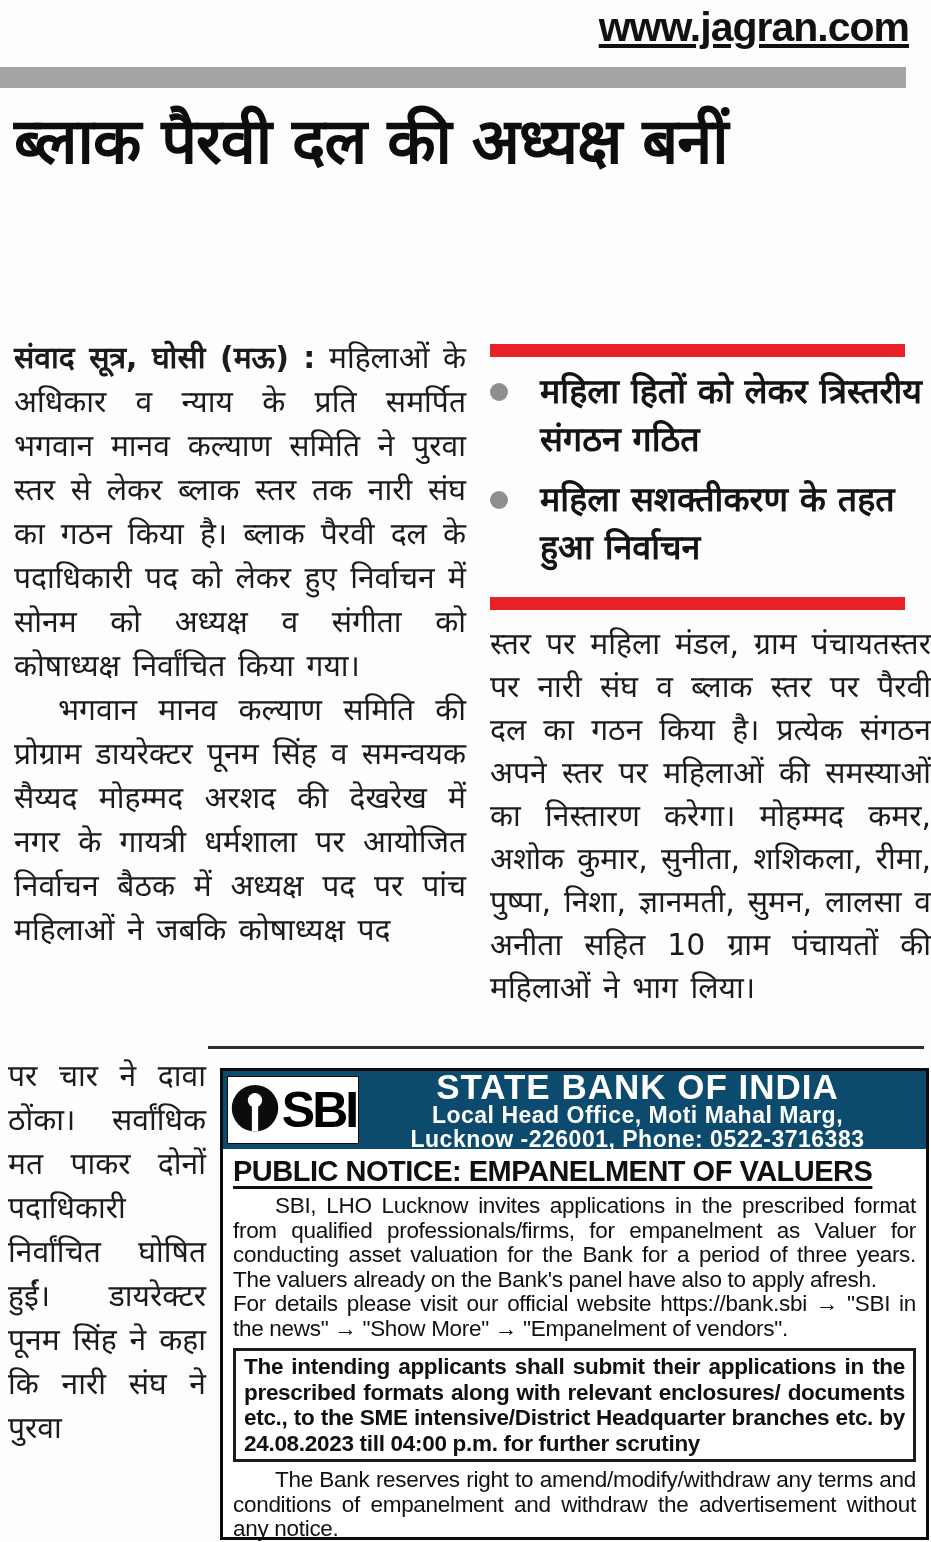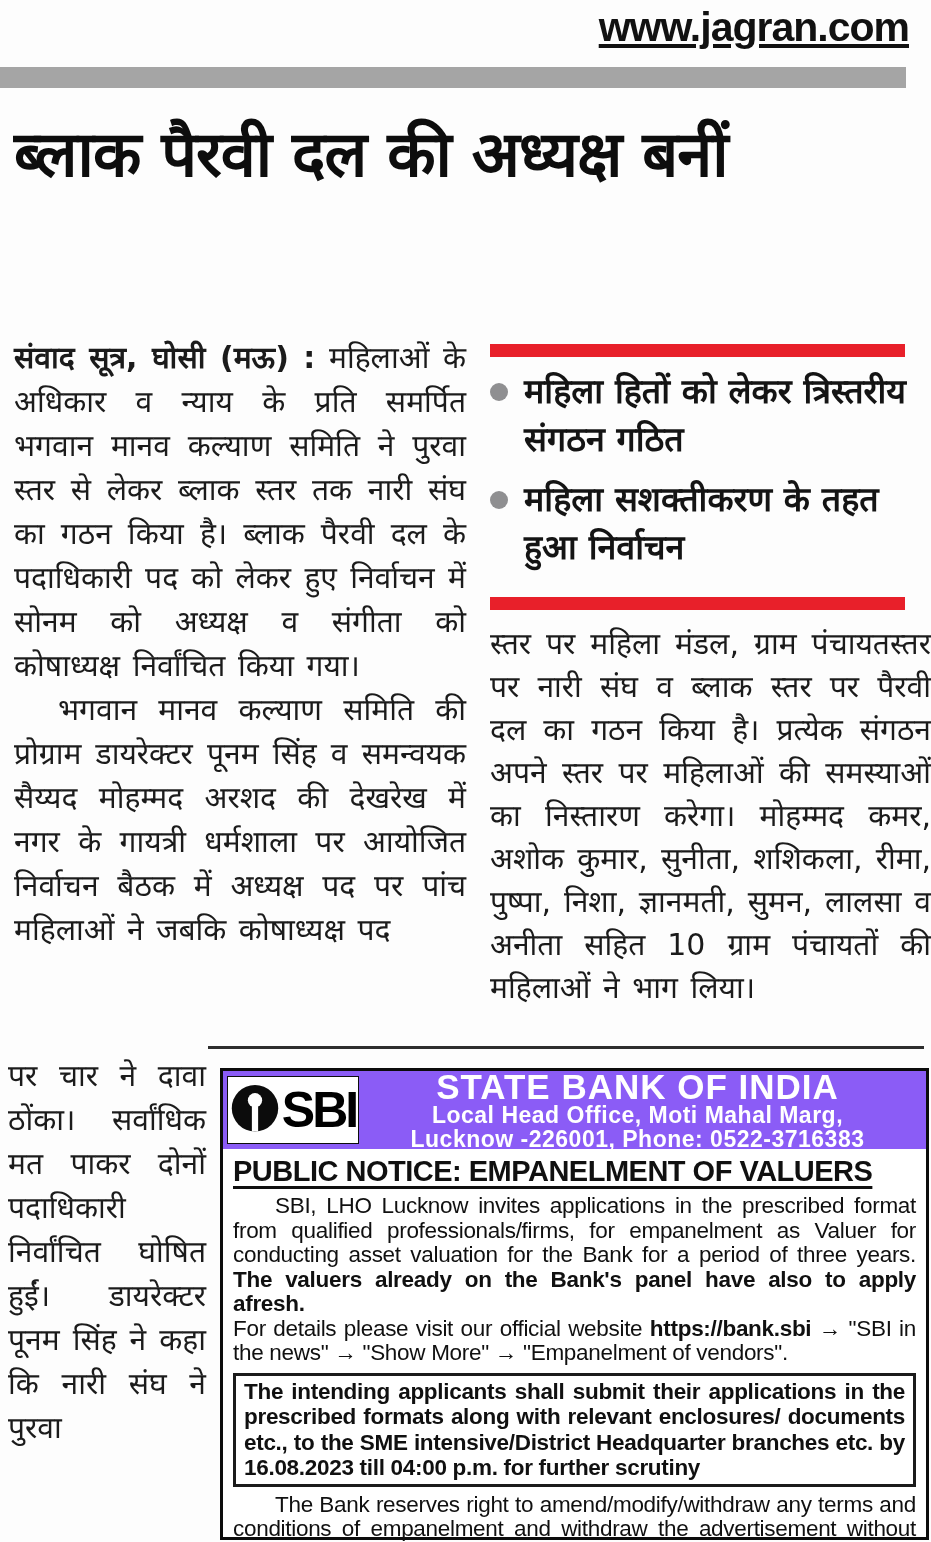--- a/index.html
+++ b/index.html
@@ -17,21 +17,21 @@
     position:absolute;top:4px;right:22px;
     font-family:"Liberation Sans", sans-serif;
     font-size:41px;font-weight:bold;letter-spacing:-1px;color:#111;text-decoration:underline;
   }
   .gray-bar{
     position:absolute;top:67px;left:0;
     width:906px;height:21px;background:#a5a5a5;
   }
   
   .headline{
-    position:absolute;top:101px;left:14px;width:905px;
+    position:absolute;top:88px;left:14px;width:905px;
     font-size:63px;font-weight:bold;line-height:107px;
     color:#0d0d0d;letter-spacing:-1px;margin:0;
   }
   
   .columns{
     position:absolute;top:336px;left:14px;width:917px;
     display:flex;gap:24px;
   }
   .col-left{width:452px;flex:none;}
   .col-right{flex:1;min-width:0;}
@@ -39,21 +39,21 @@
     font-size:30px;line-height:44px;text-align:justify;
     color:#1b1b1b;margin:0;word-spacing:3px;
   }
   .dateline{font-weight:bold;}
   .p2{text-indent:44px;margin-top:0;}
   .red-bar{height:13px;background:#e8202a;width:94%;}
   .red-bar.top{margin:8px 0 10px;}
   .red-bar.bottom{margin:26px 0 0;}
   .highlights{list-style:none;margin:8px 0 0;padding:0;}
   .highlights li{
-    display:flex;gap:16px;align-items:flex-start;
+    display:flex;gap:32px;align-items:flex-start;
     font-size:34px;font-weight:bold;line-height:48px;color:#141414;
     margin-bottom:12px;
   }
   .bullet-dot{
     flex:none;width:18px;height:18px;border-radius:50%;
     background:#8f8f91;margin-top:16px;
   }
   .right-para{margin-top:12px;line-height:43px;}
   .end-rule{
     position:absolute;top:1046px;left:208px;width:716px;height:3px;
@@ -65,21 +65,21 @@
     font-size:30px;line-height:44px;text-align:justify;
     word-spacing:3px;color:#1b1b1b;
   }
   
   .ad{
     position:absolute;top:1068px;left:220px;width:709px;height:472px;
     box-sizing:border-box;border:3px solid #0c0c0c;background:#fff;
     font-family:"Liberation Sans", sans-serif;color:#101010;
   }
   .ad-header{
-    background:#8b5cf6;color:#fff;height:78px;
+    background:#0c4a6e;color:#fff;height:78px;
     display:flex;align-items:center;
   }
   .logo-box{
     background:#fff;color:#000;width:132px;height:68px;
     margin-left:4px;flex:none;
     display:flex;align-items:center;justify-content:center;gap:2px;
     border:1px solid #0c0c0c;box-sizing:border-box;
   }
   .logo-box .sbi-word{
     font-size:50px;font-weight:bold;letter-spacing:-3px;
@@ -97,21 +97,21 @@
   .ad-para{
     font-size:22.5px;line-height:24.5px;text-align:justify;
     margin:0;letter-spacing:-0.3px;
   }
   .ad-indent{text-indent:42px;}
   .ad-box{
     border:3px solid #1b1b1b;margin:7px 0 6px;padding:3px 8px;
     font-weight:bold;font-size:22.5px;line-height:25.5px;text-align:justify;
     letter-spacing:-0.3px;
   }
-  strong{font-weight:bold;}
+  strong{font-weight:normal;}
 </style>
 </head>
 <body>
 
 <div class="page">
 
   <div class="site-url">www.jagran.com</div>
   <div class="gray-bar"></div>
 
   <h1 class="headline"><span>ब्लाक पैरवी दल की अध्यक्ष बनीं</span><br></h1>
@@ -163,21 +163,21 @@
       </div>
     </div>
 
     <div class="ad-body">
       <div class="notice-title">PUBLIC NOTICE: EMPANELMENT OF VALUERS</div>
 
       <p class="ad-para ad-indent"><span>SBI, LHO Lucknow invites applications in the prescribed format from qualified professionals/firms, for empanelment as Valuer for conducting asset valuation for the Bank for a period of three years.</span> <strong>The valuers already on the Bank's panel have also to apply afresh.</strong></p>
 
       <p class="ad-para"><span>For details please visit our official website</span> <strong>https://bank.sbi</strong> <span>→ "SBI in the news" → "Show More" → "Empanelment of vendors".</span></p>
 
-      <div class="ad-box">The intending applicants shall submit their applications in the prescribed formats along with relevant enclosures/ documents etc., to the SME intensive/District Headquarter branches etc. by 16.08.2023 till 04:00 p.m. for further scrutiny</div>
+      <div class="ad-box">The intending applicants shall submit their applications in the prescribed formats along with relevant enclosures/ documents etc., to the SME intensive/District Headquarter branches etc. by 24.08.2023 till 04:00 p.m. for further scrutiny</div>
 
       <p class="ad-para ad-indent">The Bank reserves right to amend/modify/withdraw any terms and conditions of empanelment and withdraw the advertisement without any notice.</p>
 
     </div>
 
   </div>
 
 </div>
 
 </body></html>

